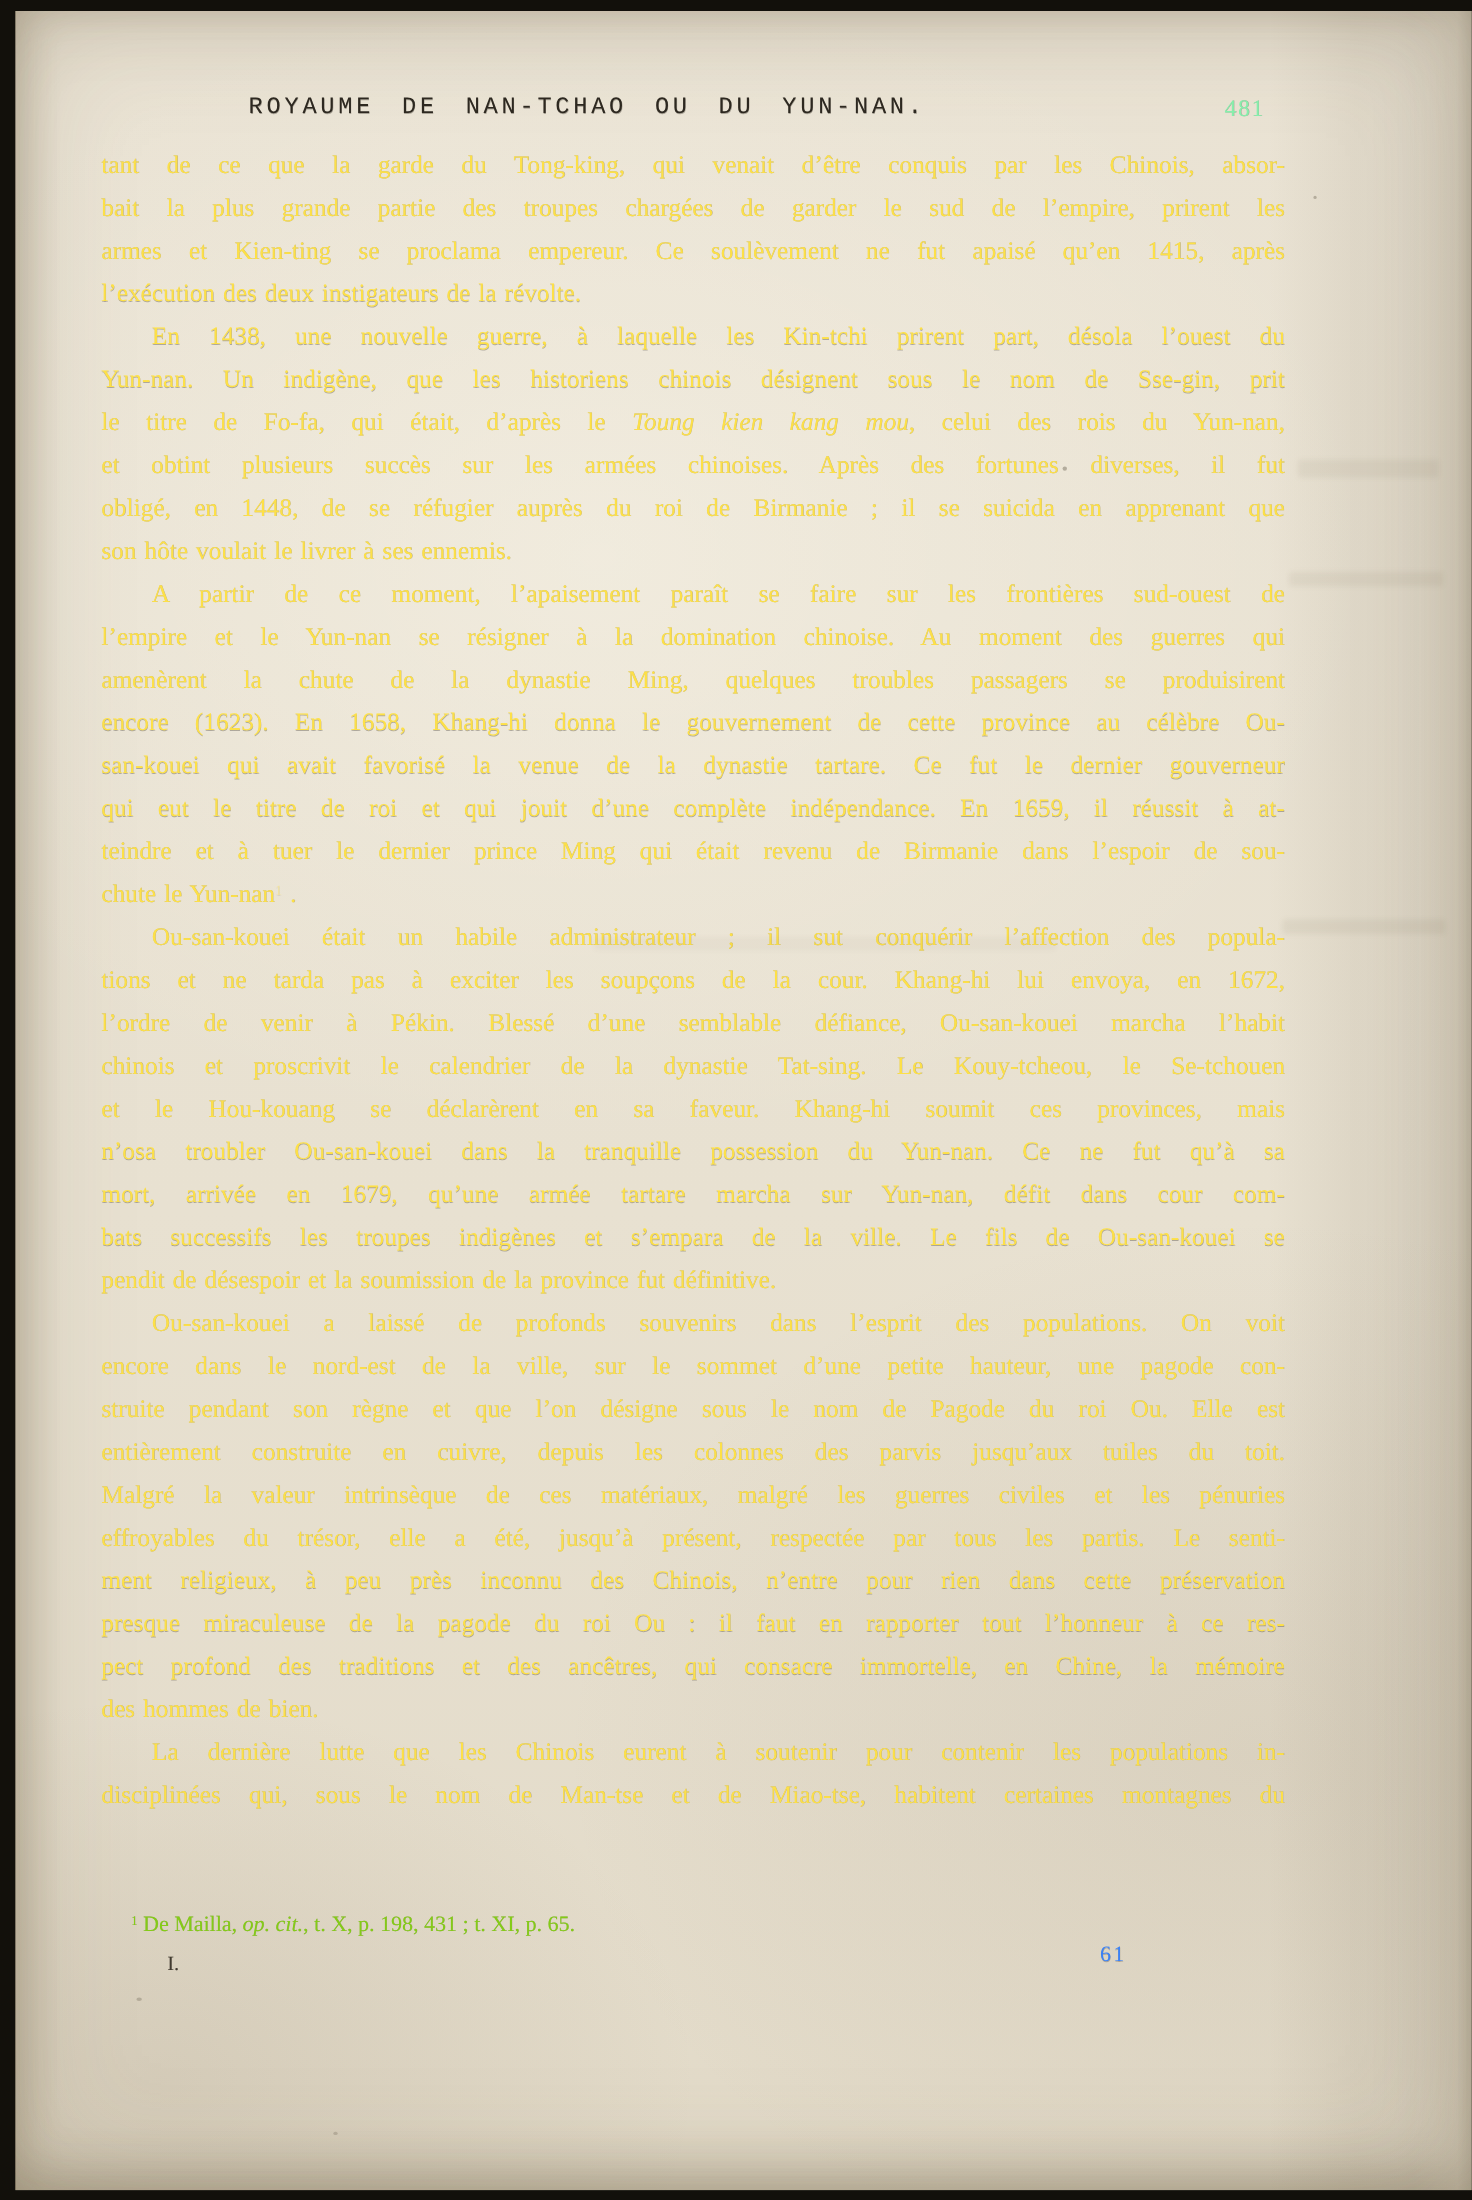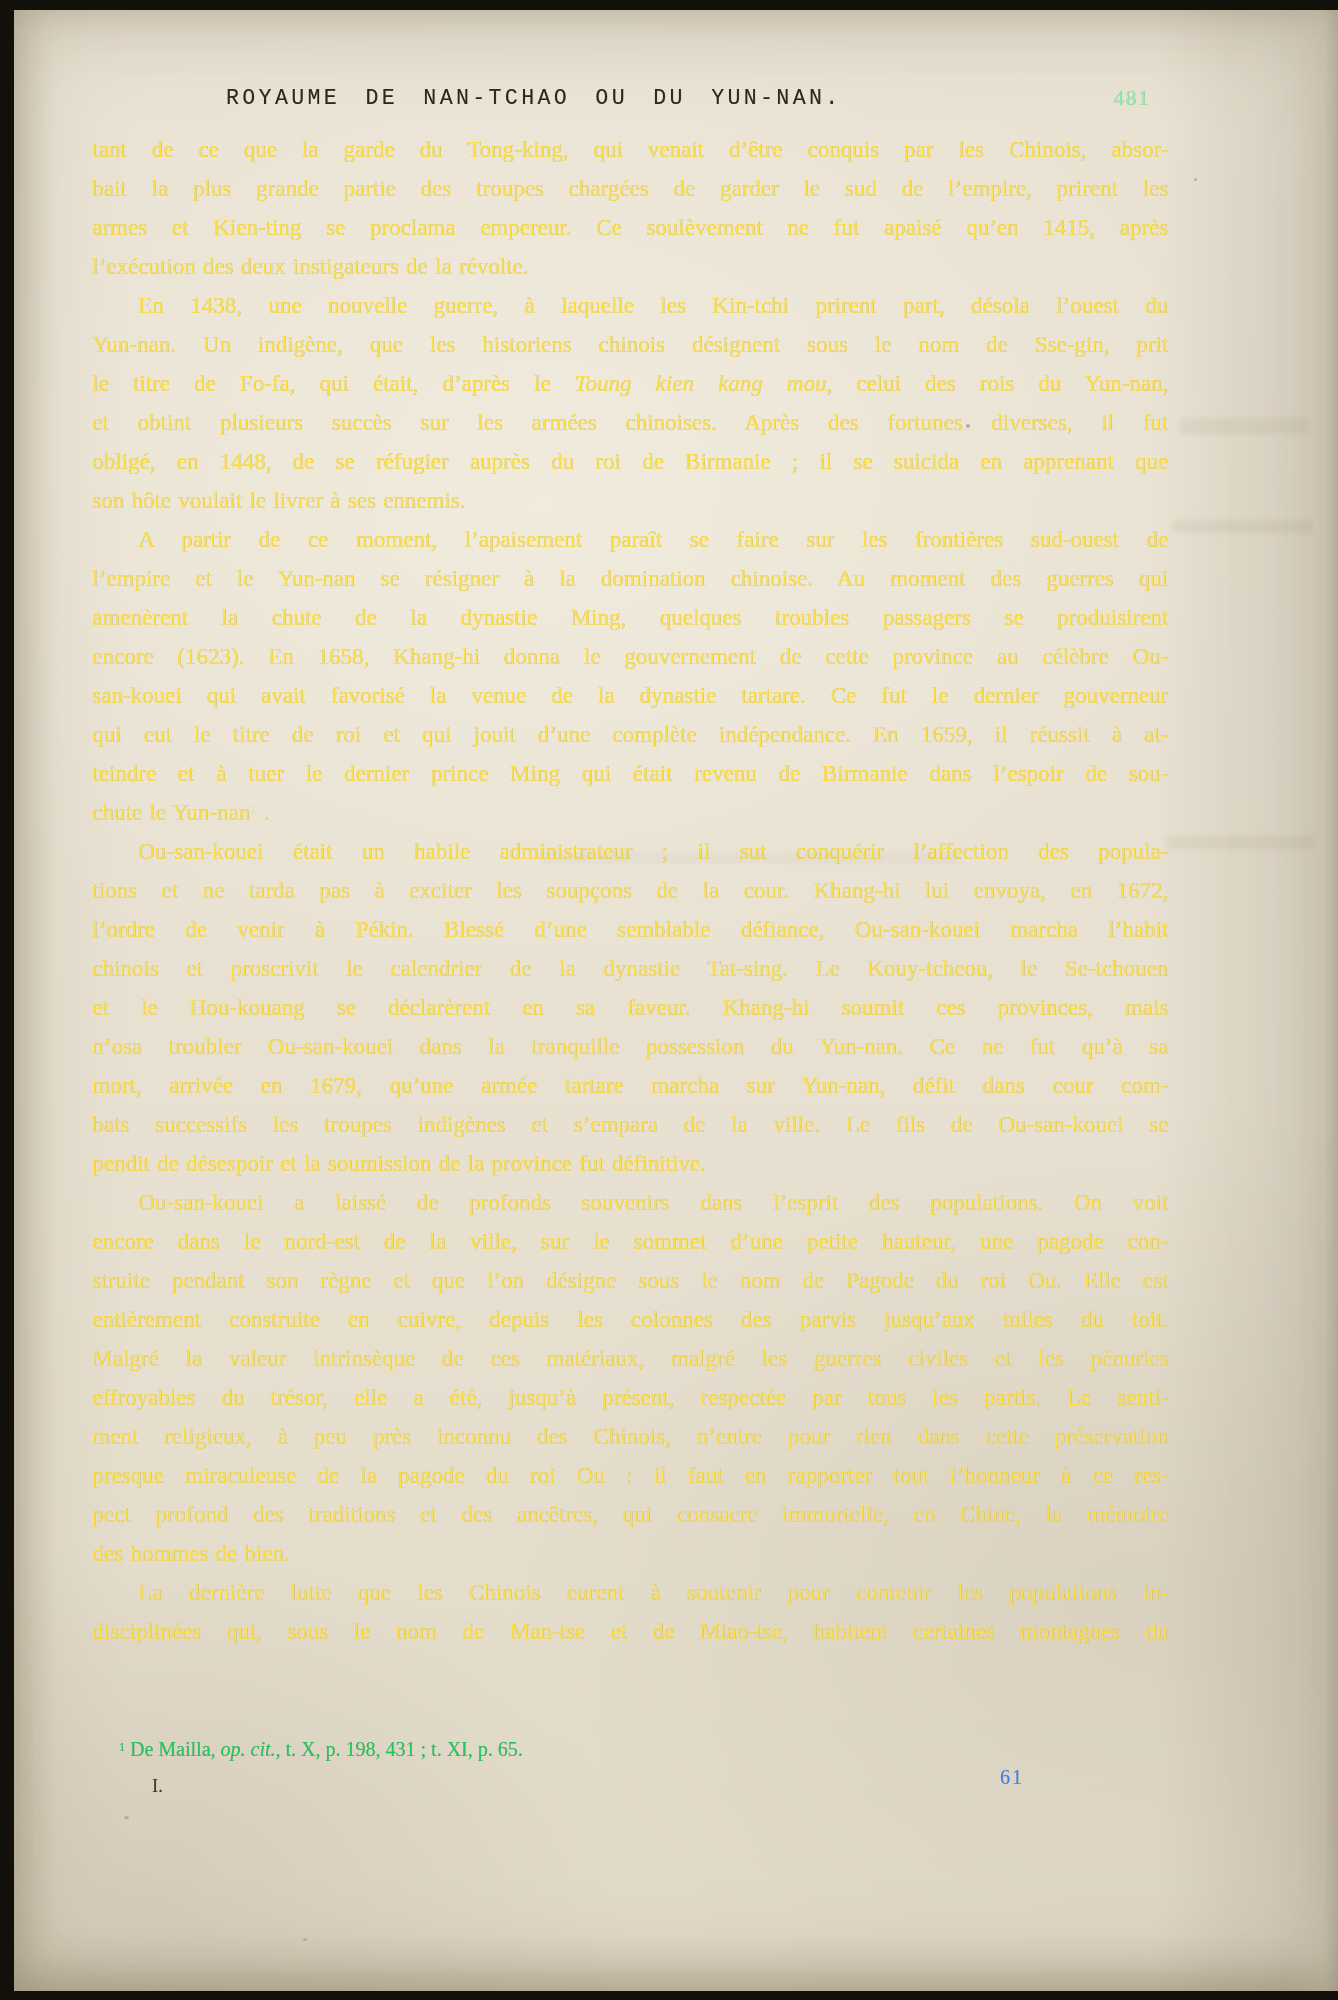--- a/index.html
+++ b/index.html
@@ -60,21 +60,21 @@
     text-justify:inter-word;
   }
   .ln.end{text-align-last:left;-moz-text-align-last:left;}
   .ln.ind{text-indent:46px;}
   .it{font-style:italic;}
   sup{font-size:13px;line-height:0;vertical-align:6px;}
   sup.faint{opacity:0.35;}
   
   .footnote{
     position:absolute;left:119px;top:1738px;width:900px;
-    font-size:20px;color:#22c55e;
+    font-size:20px;color:#84cc16;
     text-shadow:0.25px 0.3px 0.5px rgba(55,48,38,0.3);
   }
   .footnote sup{font-size:12px;vertical-align:5px;}
   .sig{
     position:absolute;left:152px;top:1776px;font-size:18.5px;color:#413b30;
     text-shadow:0.2px 0.3px 0.5px rgba(55,48,38,0.3);
   }
   .sheet{
     position:absolute;left:1000px;top:1766px;font-size:20px;letter-spacing:2px;color:#3b82f6;
     text-shadow:0.2px 0.3px 0.5px rgba(55,48,38,0.3);

